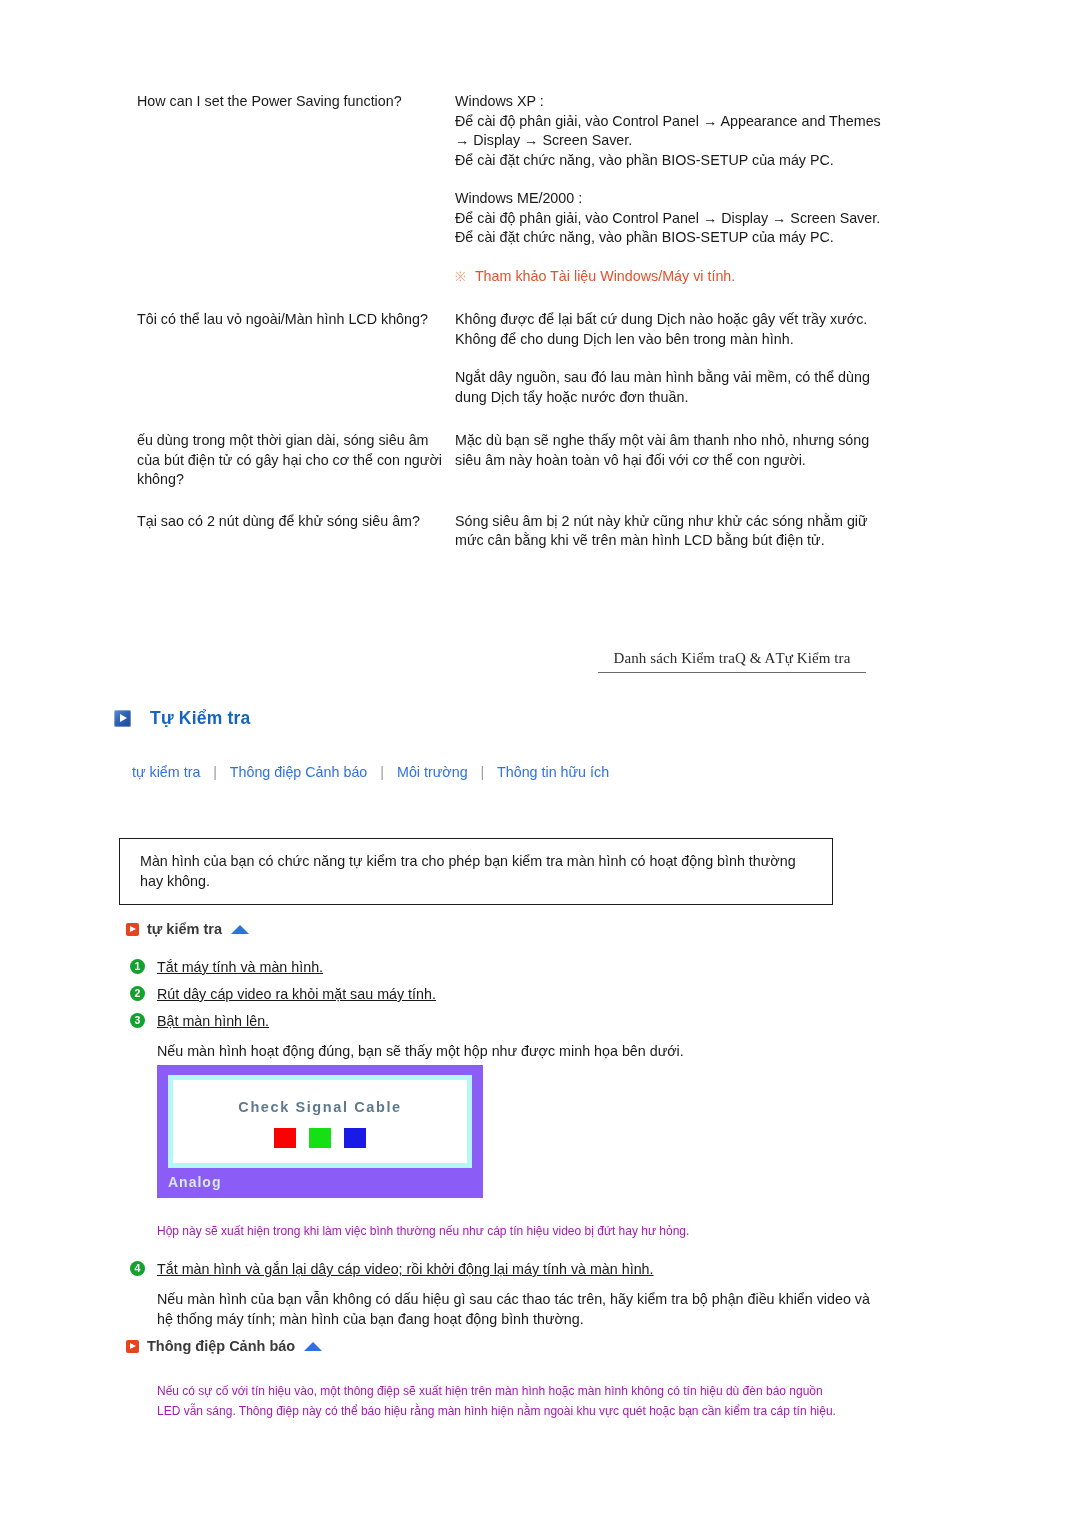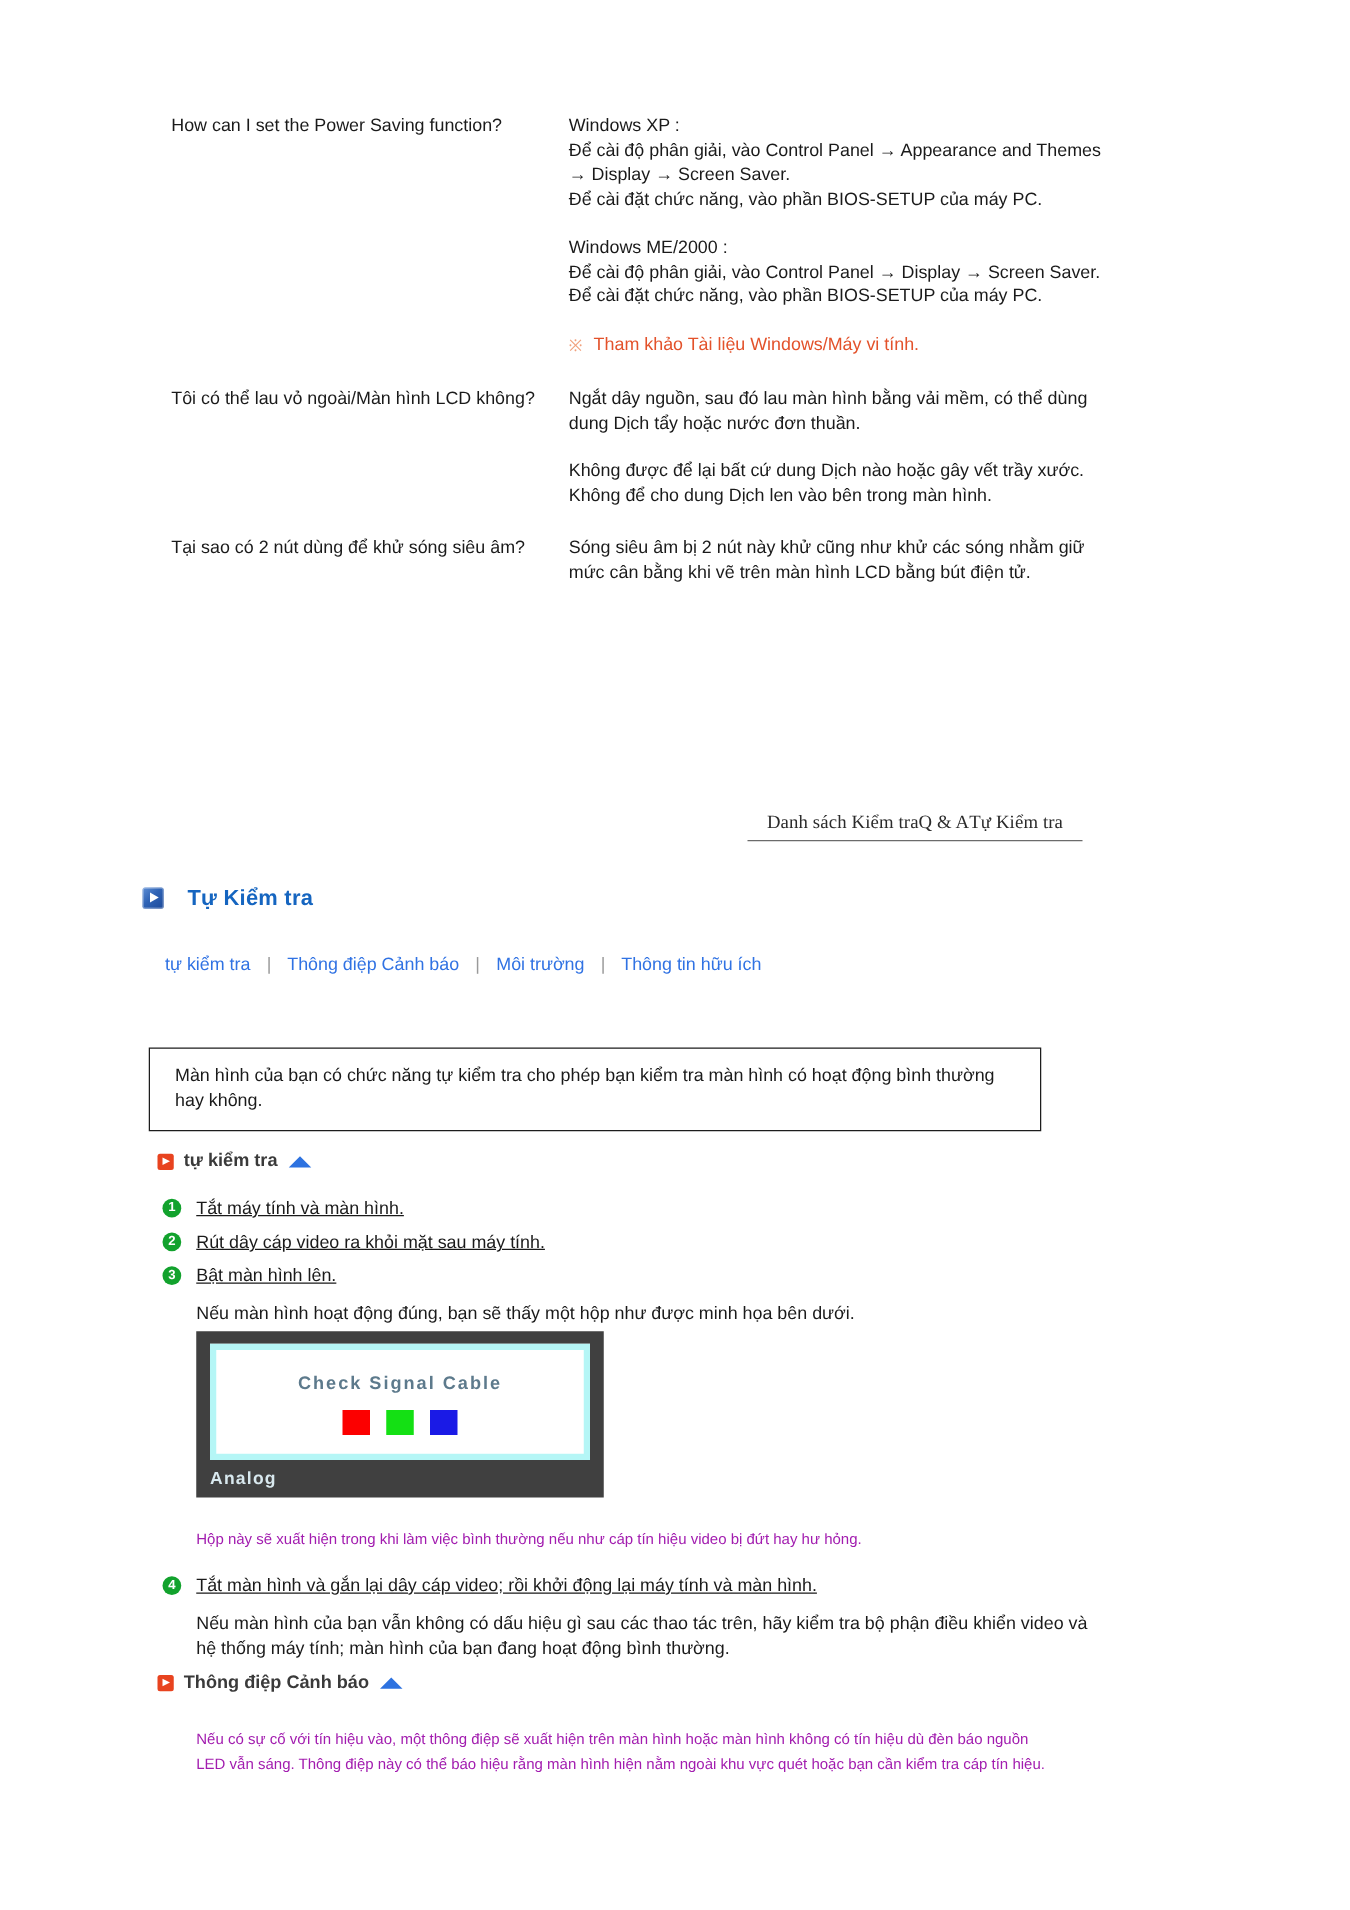--- a/index.html
+++ b/index.html
@@ -227,21 +227,21 @@
     line-height: 20px;
   }
 
   
   .monitor-box {
     position: absolute;
     left: 157px;
     top: 1065px;
     width: 326px;
     height: 133px;
-    background: #404040;
+    background: #8b5cf6;
     box-sizing: border-box;
     padding: 10px 11px 0 11px;
   }
   .monitor-inner {
     width: 100%;
     height: 93px;
     background: #ffffff;
     border: 5px solid #b5f6f6;
     box-sizing: border-box;
     position: relative;
@@ -307,25 +307,31 @@
         <div class="note">
           <span class="mark">※</span>
           <span>Tham khảo Tài liệu Windows/Máy vi tính.</span>
         </div>
       </div>
     </div>
 
     <div class="faq-row" style="margin-top:24px;">
       <div class="faq-q">Tôi có thể lau vỏ ngoài/Màn hình LCD không?</div>
       <div class="faq-a">
+        <p>Không được để lại bất cứ dung Dịch nào hoặc gây vết trầy xước. Không để cho dung Dịch len vào bên trong màn hình.</p>
         <p>Ngắt dây nguồn, sau đó lau màn hình bằng vải mềm, có thể dùng dung Dịch tẩy hoặc nước đơn thuần.</p>
-        <p>Không được để lại bất cứ dung Dịch nào hoặc gây vết trầy xước. Không để cho dung Dịch len vào bên trong màn hình.</p>
       </div>
     </div>
 
+    <div class="faq-row" style="margin-top:24px;">
+      <div class="faq-q">ếu dùng trong một thời gian dài, sóng siêu âm của bút điện tử có gây hại cho cơ thể con người không?</div>
+      <div class="faq-a">
+        <p>Mặc dù bạn sẽ nghe thấy một vài âm thanh nho nhỏ, nhưng sóng siêu âm này hoàn toàn vô hại đối với cơ thể con người.</p>
+      </div>
+    </div>
 
     <div class="faq-row" style="margin-top:20px;">
       <div class="faq-q">Tại sao có 2 nút dùng để khử sóng siêu âm?</div>
       <div class="faq-a">
         <p>Sóng siêu âm bị 2 nút này khử cũng như khử các sóng nhằm giữ mức cân bằng khi vẽ trên màn hình LCD bằng bút điện tử.</p>
       </div>
     </div>
 
   </div>
 

